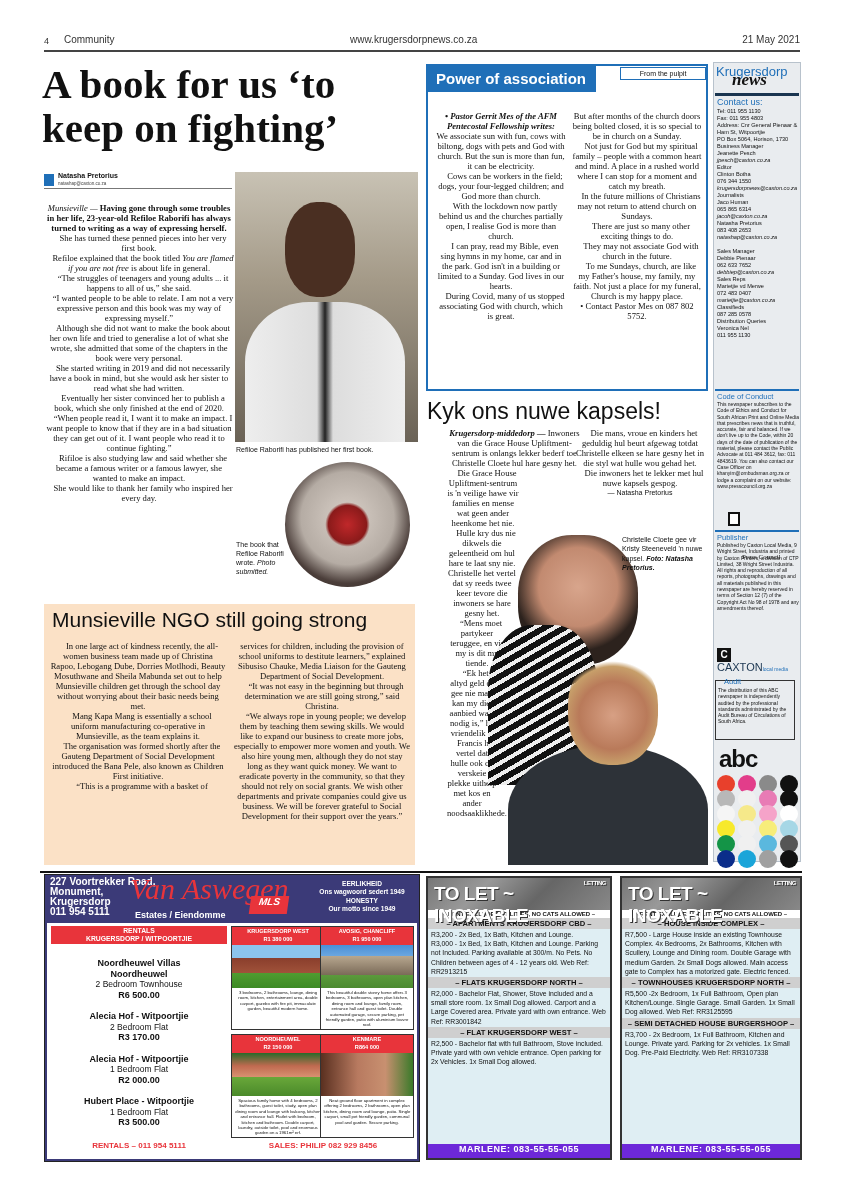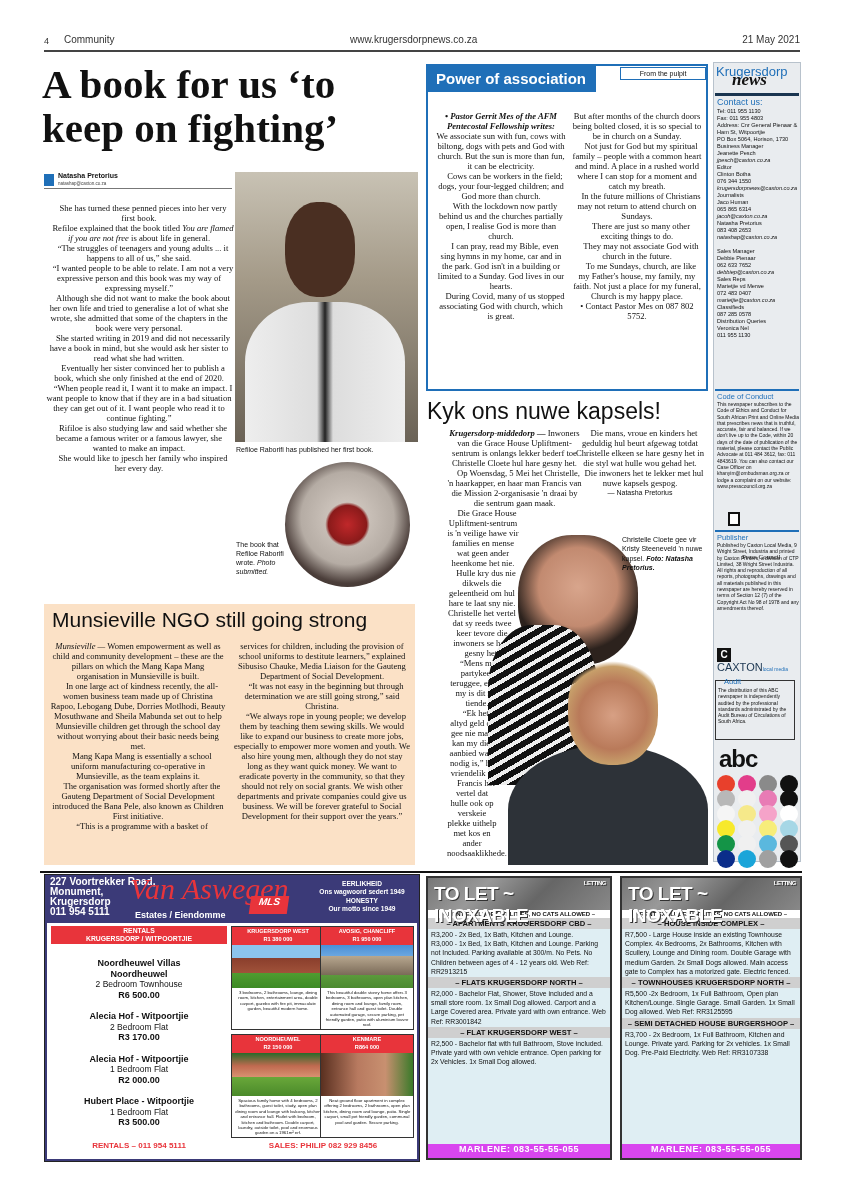--- a/index.html
+++ b/index.html
@@ -100,50 +100,51 @@
   .prop .ph { height: 18px; background: #e8343b; color: #fff; font-size: 5.6px; line-height: 7.5px; font-weight: bold; text-align: center; font-family: "Liberation Sans", sans-serif; padding-top: 1px; }
   .prop .img { height: 43px; }
   .prop .txt { font-size: 4.3px; line-height: 5.4px; text-align: center; padding: 2px; font-family: "Liberation Sans", sans-serif; }
 
   .tl { position: absolute; width: 186px; height: 284px; border: 2px solid #333; background: #dfeef3; }
   .tl .banner { height: 32px; background: linear-gradient(135deg,#777 0%, #999 30%, #666 60%, #888 100%); color: #fff; font-size: 19px; font-weight: bold; font-family: "Liberation Sans", sans-serif; padding: 5px 0 0 6px; letter-spacing: -0.5px; text-shadow: 1px 1px 0 #333; position: relative; }
   .tl .banner .letting { position: absolute; right: 4px; top: 2px; font-size: 6px; }
   .tl .note { background: #fff; font-size: 6px; font-weight: bold; text-align: center; font-family: "Liberation Sans", sans-serif; padding: 1px 0; }
   .tl .sh { background: #cfcfcf; font-size: 7.6px; font-weight: bold; text-align: center; font-family: "Liberation Sans", sans-serif; padding: 1px 0; }
   .tl .body { font-size: 6.8px; line-height: 9.2px; padding: 1px 3px; font-family: "Liberation Sans", sans-serif; }
-  .tl .foot { position: absolute; left: 0; right: 0; bottom: 0; height: 14px; background: #d946ef; color: #fff; font-size: 9px; font-weight: bold; text-align: center; font-family: "Liberation Sans", sans-serif; letter-spacing: 0.5px; }
+  .tl .foot { position: absolute; left: 0; right: 0; bottom: 0; height: 14px; background: #6d28d9; color: #fff; font-size: 9px; font-weight: bold; text-align: center; font-family: "Liberation Sans", sans-serif; letter-spacing: 0.5px; }
 </style>
 </head>
 <body>
 
 <div class="abs hdr">
   <span class="pg">4</span>
   <span class="sec">Community</span>
   <span class="url">www.krugersdorpnews.co.za</span>
   <span class="date">21 May 2021</span>
 </div>
 <div class="abs hdr-rule"></div>
 
 <h1 class="abs a1-title">A book for us ‘to keep on fighting’</h1>
 <div class="abs byline-box"></div>
 <div class="abs byline-name">Natasha Pretorius</div>
 <div class="abs byline-mail">natashap@caxton.co.za</div>
 <div class="abs byline-rule"></div>
 
 <div class="abs col-text a1-body">
+  <p class="first"><span class="it">Munsieville —</span> <span class="lead">Having gone through some troubles in her life, 23-year-old Refiloe Raborifi has always turned to writing as a way of expressing herself.</span></p>
   <p>She has turned these penned pieces into her very first book.</p>
   <p><span>Refiloe explained that the book titled </span><span class="it">You are flamed if you are not free</span><span> is about life in general.</span></p>
   <p>“The struggles of teenagers and young adults ... it happens to all of us,” she said.</p>
   <p>“I wanted people to be able to relate. I am not a very expressive person and this book was my way of expressing myself.”</p>
   <p>Although she did not want to make the book about her own life and tried to generalise a lot of what she wrote, she admitted that some of the chapters in the book were very personal.</p>
   <p>She started writing in 2019 and did not necessarily have a book in mind, but she would ask her sister to read what she had written.</p>
   <p>Eventually her sister convinced her to publish a book, which she only finished at the end of 2020.</p>
   <p>“When people read it, I want it to make an impact. I want people to know that if they are in a bad situation they can get out of it. I want people who read it to continue fighting.”</p>
   <p>Rifiloe is also studying law and said whether she became a famous writer or a famous lawyer, she wanted to make an impact.</p>
-  <p>She would like to jpesch her family who inspired her every day.</p>
+  <p>She would like to thank her family who inspired her every day.</p>
 </div>
 
 <div class="abs photo-girl">
   <div class="face"></div>
     <div class="jacket"></div>
 </div>
 <div class="abs cap1">Refiloe Raborifi has published her first book.</div>
 <div class="abs cap2">
   <span>The book that Refiloe Raborifi wrote.</span> <i>Photo submitted.</i>
 </div>
@@ -252,21 +253,20 @@
     <div class="swatch" style="left: 65px; top: 60px; background: rgb(85, 85, 85);"></div>
     <div class="swatch" style="left: 2px; top: 75px; background: rgb(11, 45, 138);"></div>
     <div class="swatch" style="left: 23px; top: 75px; background: rgb(26, 165, 217);"></div>
     <div class="swatch" style="left: 44px; top: 75px; background: rgb(160, 160, 160);"></div>
     <div class="swatch" style="left: 65px; top: 75px; background: rgb(17, 17, 17);"></div>
   </div>
 
 <h2 class="abs kyk-title" style="font-weight:normal">Kyk ons nuwe kapsels!</h2>
 <div class="abs col-text kyk-c1">
   <p class="first"><b class="it">Krugersdorp-middedorp —</b> <span>Inwoners van die Grace House Upliftment-sentrum is onlangs lekker bederf toe Christelle Cloete hul hare gesny het.</span></p>
-  <p>Op Woensdag, 5 Mei het Christelle, 'n haarkapper, en haar man Francis van die Mission 2-organisasie 'n draai by die sentrum gaan maak.</p>
   <p style="width:72px">Die Grace House Upliftment-sentrum is 'n veilige hawe vir families en mense wat geen ander heenkome het nie.</p>
   <p style="width:70px">Hulle kry dus nie dikwels die geleentheid om hul hare te laat sny nie. Christelle het vertel dat sy reeds twee keer tevore die inwoners se hare gesny het.</p>
   <p style="width:60px">“Mens moet partykeer teruggee, en vir my is dit my tiende.</p>
   <p style="width:62px">“Ek het nie altyd geld om te gee nie maar ek kan my dienste aanbied waar dit nodig is,” het sy vriendelik gesê.</p>
   <p style="width:50px">Francis het vertel dat hulle ook op verskeie plekke uithelp met kos en ander noodsaaklikhede.</p>
 </div>
 <div class="abs col-text kyk-c2">
   <p>Die mans, vroue en kinders het geduldig hul beurt afgewag totdat Christelle elkeen se hare gesny het in die styl wat hulle wou gehad het.</p>
   <p>Die inwoners het te lekker met hul nuwe kapsels gespog.</p>
   <p class="first sans" style="font-size:7px">— Natasha Pretorius</p>
@@ -277,21 +277,20 @@
     <div class="cape"></div>
     <div class="woman2"></div>
 </div>
 <div class="abs kyk-cap">
   <span>Christelle Cloete gee vir Kristy Steeneveld 'n nuwe kapsel.</span> <i style="font-weight:bold">Foto: Natasha Pretorius.</i>
 </div>
 
 <div class="abs ngo"></div>
 <h2 class="abs ngo-title" style="font-weight:normal">Munsieville NGO still going strong</h2>
 <div class="abs col-text ngo-c1">
-  <p class="first"><span class="it">Munsieville —</span> <span>Women empowerment as well as child and community development – these are the pillars on which the Mang Kapa Mang organisation in Munsieville is built.</span></p>
   <p>In one large act of kindness recently, the all-women business team made up of Christina Rapoo, Lebogang Dube, Dorries Motlhodi, Beauty Mosuthwane and Sheila Mabunda set out to help Munsieville children get through the school day without worrying about their basic needs being met.</p>
   <p>Mang Kapa Mang is essentially a school uniform manufacturing co-operative in Munsieville, as the team explains it.</p>
   <p>The organisation was formed shortly after the Gauteng Department of Social Development introduced the Bana Pele, also known as Children First initiative.</p>
   <p>“This is a programme with a basket of</p>
 </div>
 <div class="abs col-text ngo-c2">
   <p class="first">services for children, including the provision of school uniforms to destitute learners,” explained Sibusiso Chauke, Media Liaison for the Gauteng Department of Social Development.</p>
   <p>“It was not easy in the beginning but through determination we are still going strong,” said Christina.</p>
   <p>“We always rope in young people; we develop them by teaching them sewing skills. We would like to expand our business to create more jobs, especially to empower more women and youth. We also hire young men, although they do not stay long as they want quick money. We want to eradicate poverty in the community, so that they should not rely on social grants. We wish other departments and private companies could give us business. We will be forever grateful to Social Development for their support over the years.”</p>
 </div>

